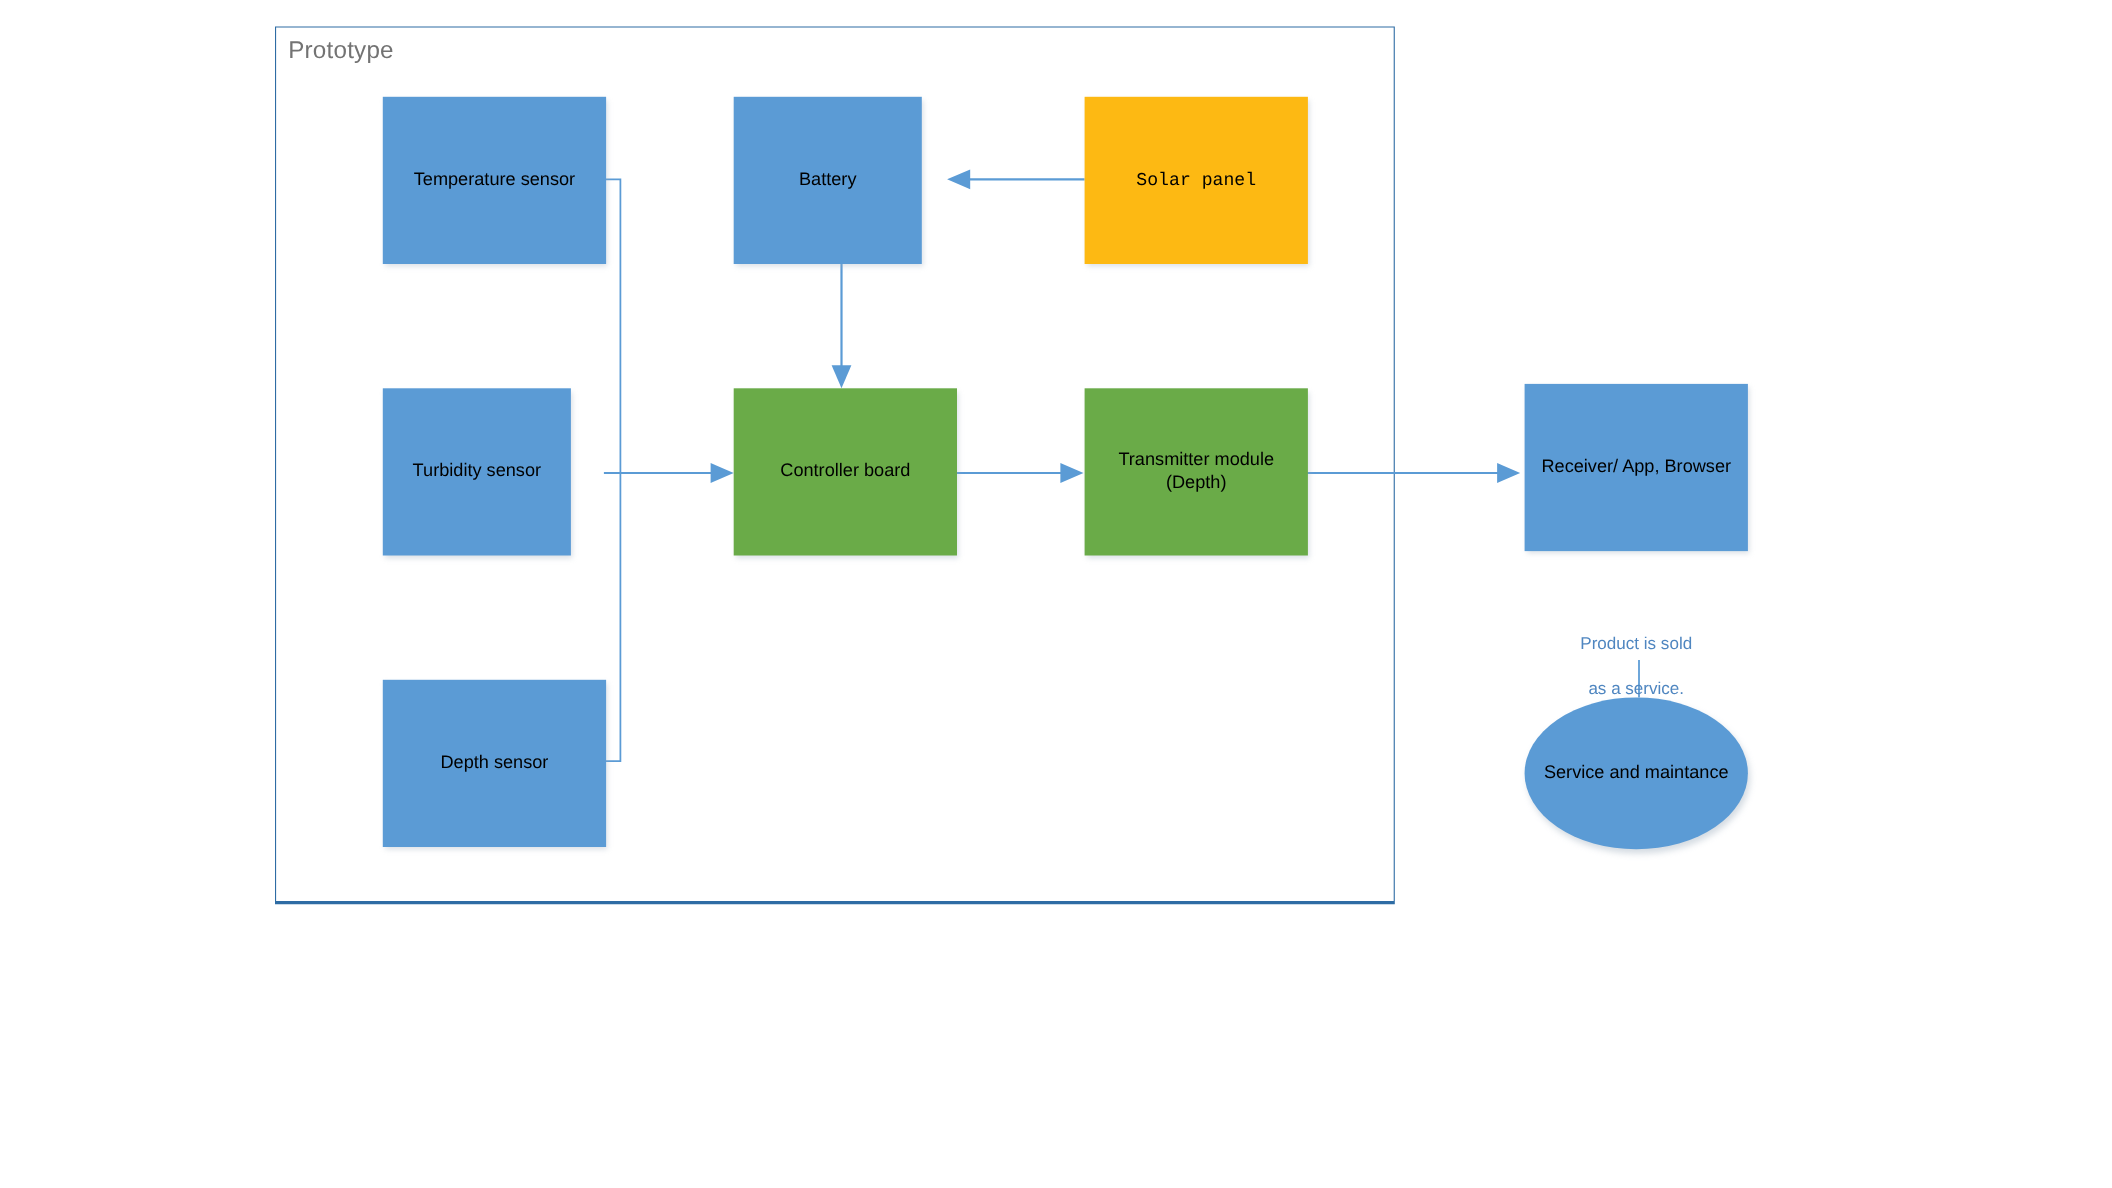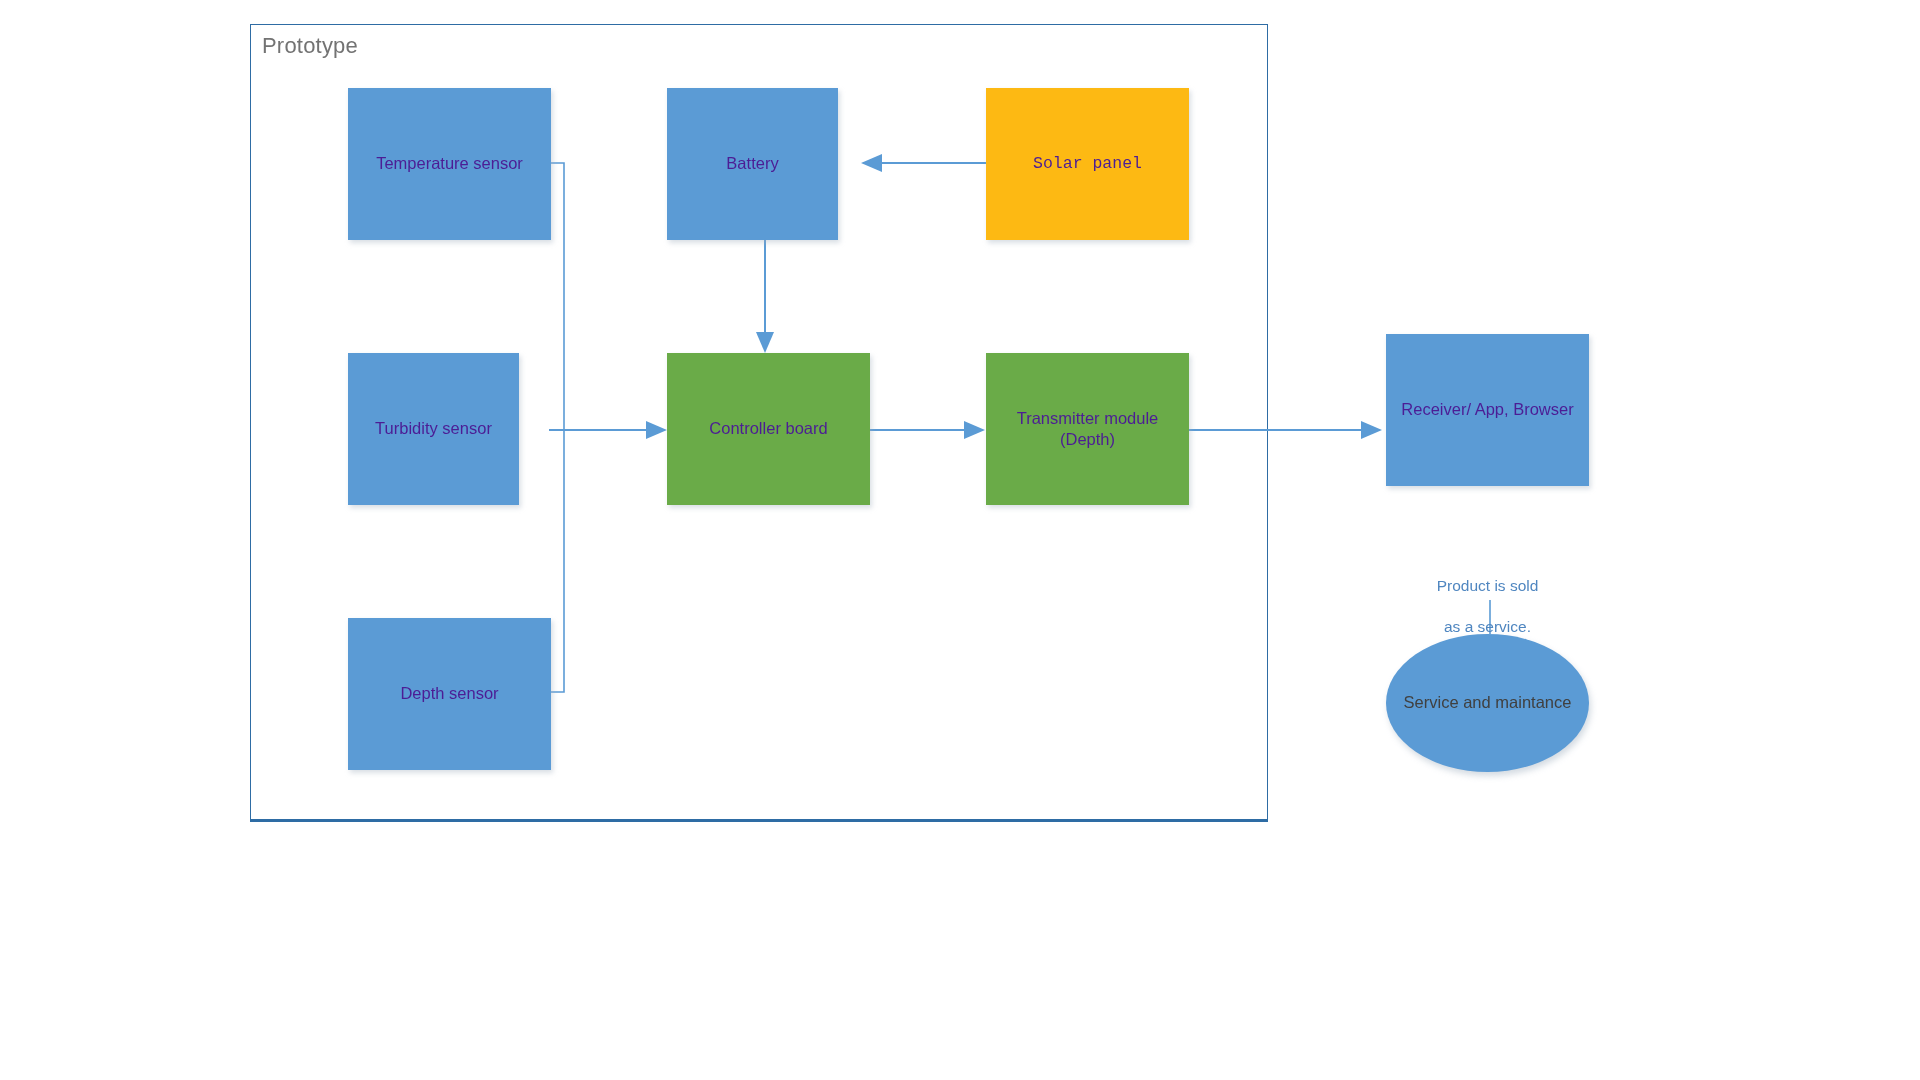--- a/index.html
+++ b/index.html
@@ -43,21 +43,21 @@
   }
 
   
   .node {
     position: absolute;
     box-sizing: border-box;
     display: flex;
     align-items: center;
     justify-content: center;
     text-align: center;
-    color: #4c1d95;
+    color: #000000;
     font-size: 16.5px;
     line-height: 1.28;
     padding: 16px 8px;
     box-shadow: 2px 3px 5px rgba(160,175,190,0.40);
     border: 1px solid rgba(255,255,255,0.0);
   }
   .node-blue   { background: #5b9bd5; }
   .node-green  { background: #6aab48; }
   .node-amber  { background: #fdb913; }
 
@@ -66,21 +66,21 @@
   
   .ellipse {
     position: absolute;
     box-sizing: border-box;
     background: #5b9bd5;
     border-radius: 50%;
     display: flex;
     align-items: center;
     justify-content: center;
     text-align: center;
-    color: #404040;
+    color: #000000;
     font-size: 16.5px;
     line-height: 1.3;
     box-shadow: 2px 4px 6px rgba(160,175,190,0.45);
   }
 
   
   .annotation {
     position: absolute;
     text-align: center;
     color: #4f86c0;
@@ -178,21 +178,21 @@
     <span class="node-label">Controller board</span>
   </div>
 
   <div class="node node-green" style="left:986px; top:353px; width:203px; height:152px;">
     <span>
       <span class="node-label">Transmitter module</span>
       <span class="node-label">(Depth)</span>
     </span>
   </div>
 
-  <div class="node node-blue" style="left:1386px; top:334px; width:203px; height:152px;">
+  <div class="node node-blue" style="left:1386px; top:349px; width:203px; height:152px;">
     <span class="node-label">Receiver/ App, Browser</span>
   </div>
 
   <div class="node node-blue" style="left:348px; top:618px; width:203px; height:152px;">
     <span class="node-label">Depth sensor</span>
   </div>
 
   <div class="annotation" style="left:1386px; top:556px; width:203px;">
     <span>Product is sold</span><br>
     <span>as a service.</span>

